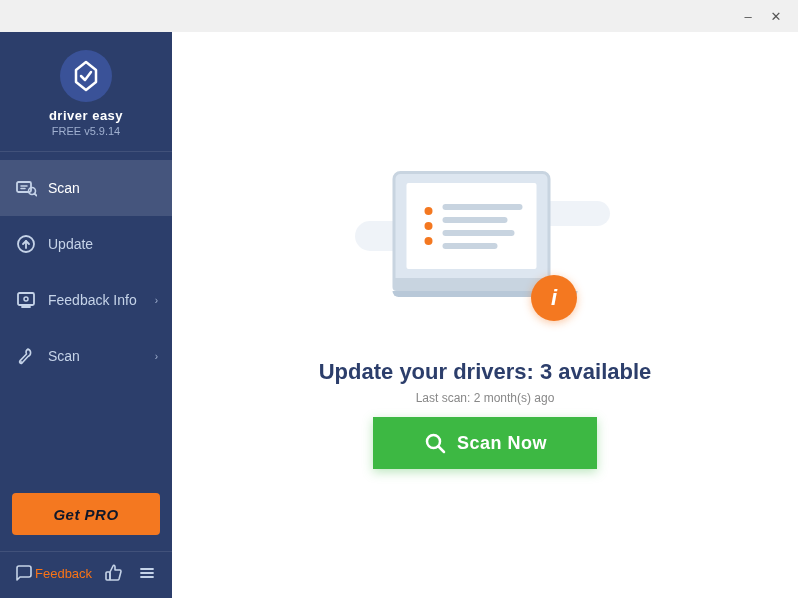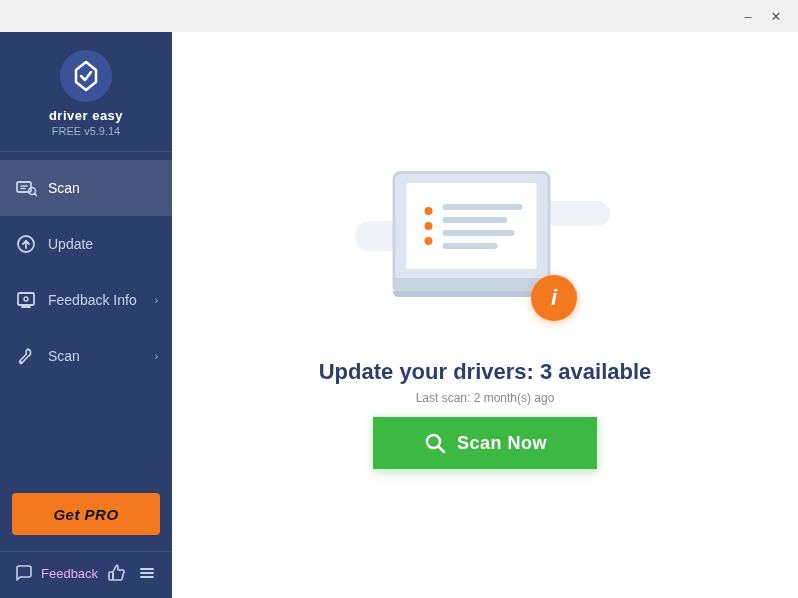--- a/index.html
+++ b/index.html
@@ -139,24 +139,24 @@
       padding: 10px 14px 14px;
       border-top: 1px solid rgba(255,255,255,0.1);
       display: flex;
       align-items: center;
       justify-content: space-between;
     }
 
     .feedback-item {
       display: flex;
       align-items: center;
-      color: #f0abfc;
+      color: #f97316;
       cursor: pointer;
       font-size: 13px;
-      gap: 7px;
+      gap: 1px;
     }
 
     
     .main-content {
       flex: 1;
       background: white;
       display: flex;
       flex-direction: column;
       align-items: center;
       justify-content: center;

